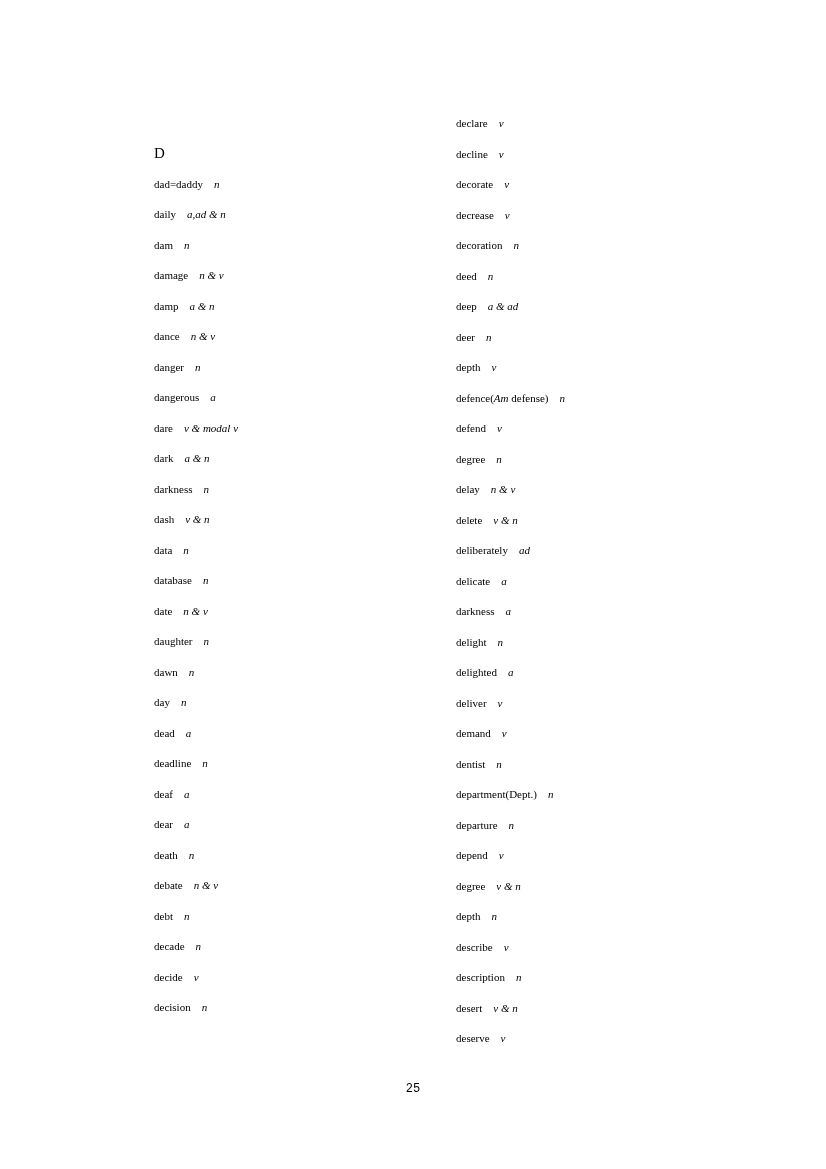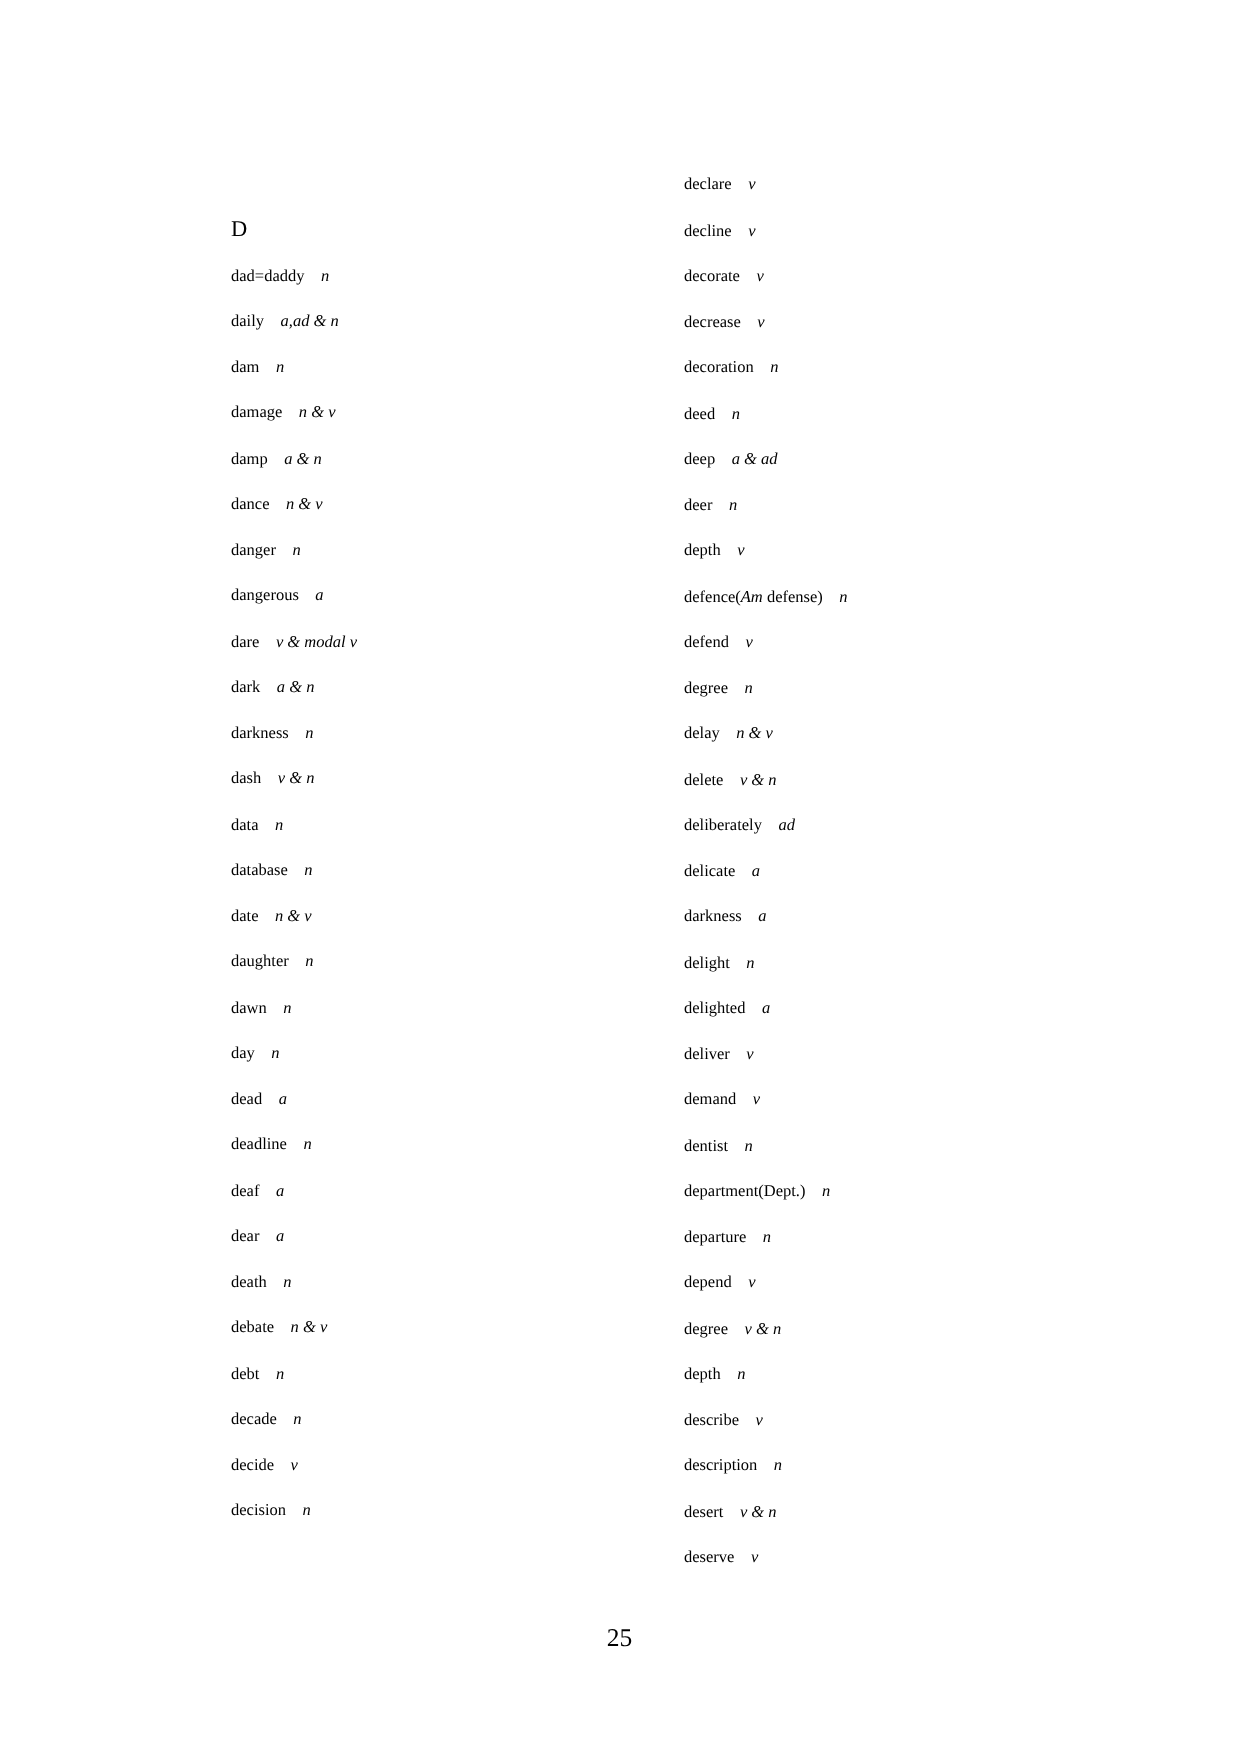--- a/index.html
+++ b/index.html
@@ -55,22 +55,22 @@
   .section-letter {
     font-size: 15px;
     line-height: 30.5px;
   }
   .page-number {
     position: absolute;
     left: 0;
     right: 0;
     top: 1082px;
     text-align: center;
-    font-size: 17px;
-    font-family: Liberation Serif, serif;
+    font-size: 12px;
+    font-family: Liberation Mono, monospace;
   }
 </style>
 </head>
 <body>
 
 <div class="page">
   <div class="columns">
 
     <div class="col col-left">
       <div class="section-letter">D</div>

